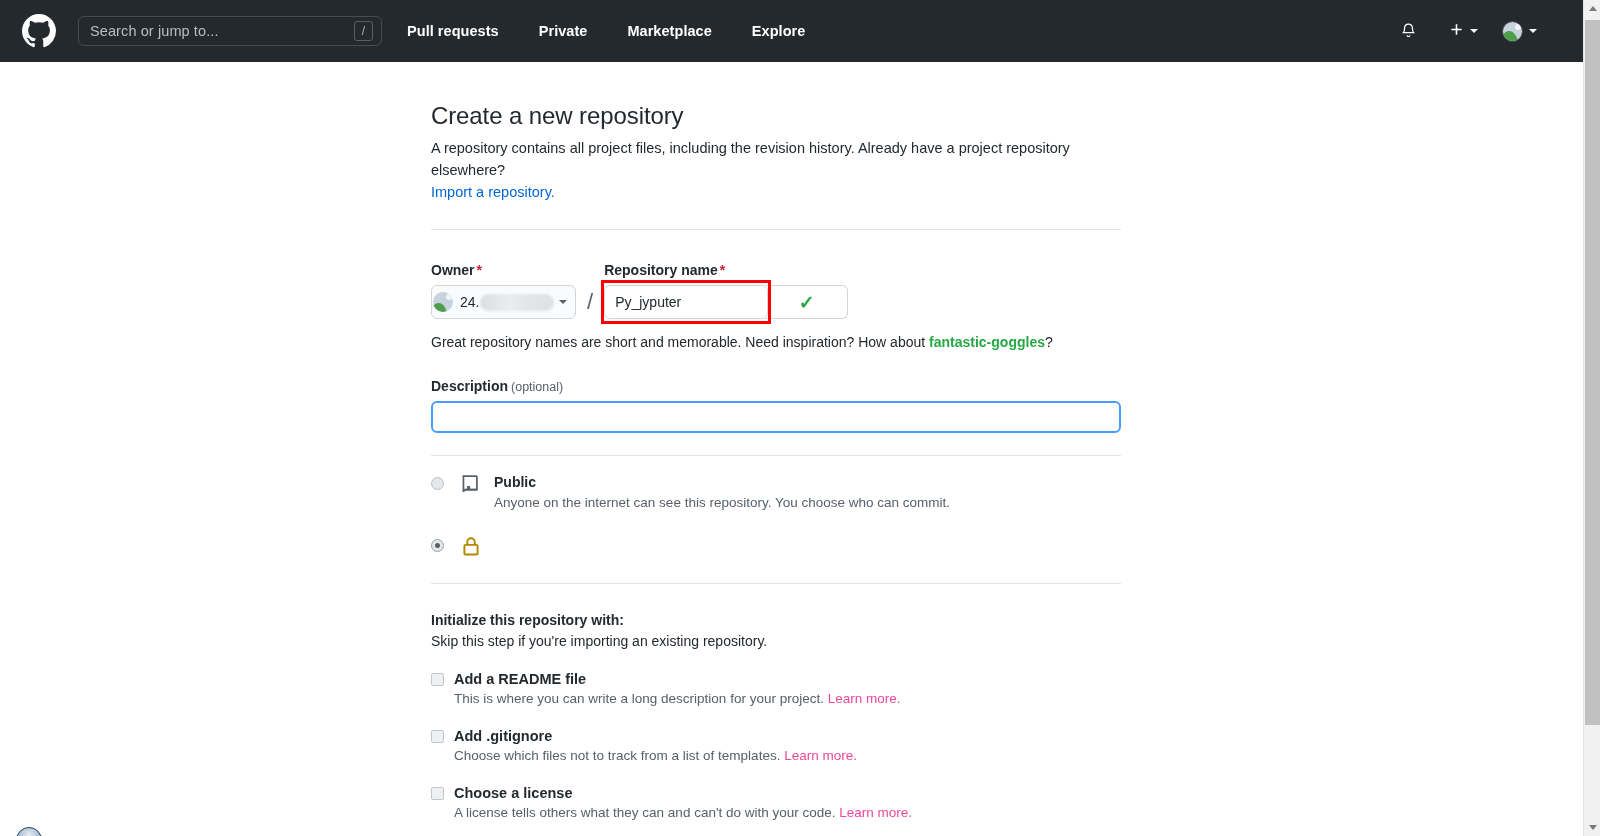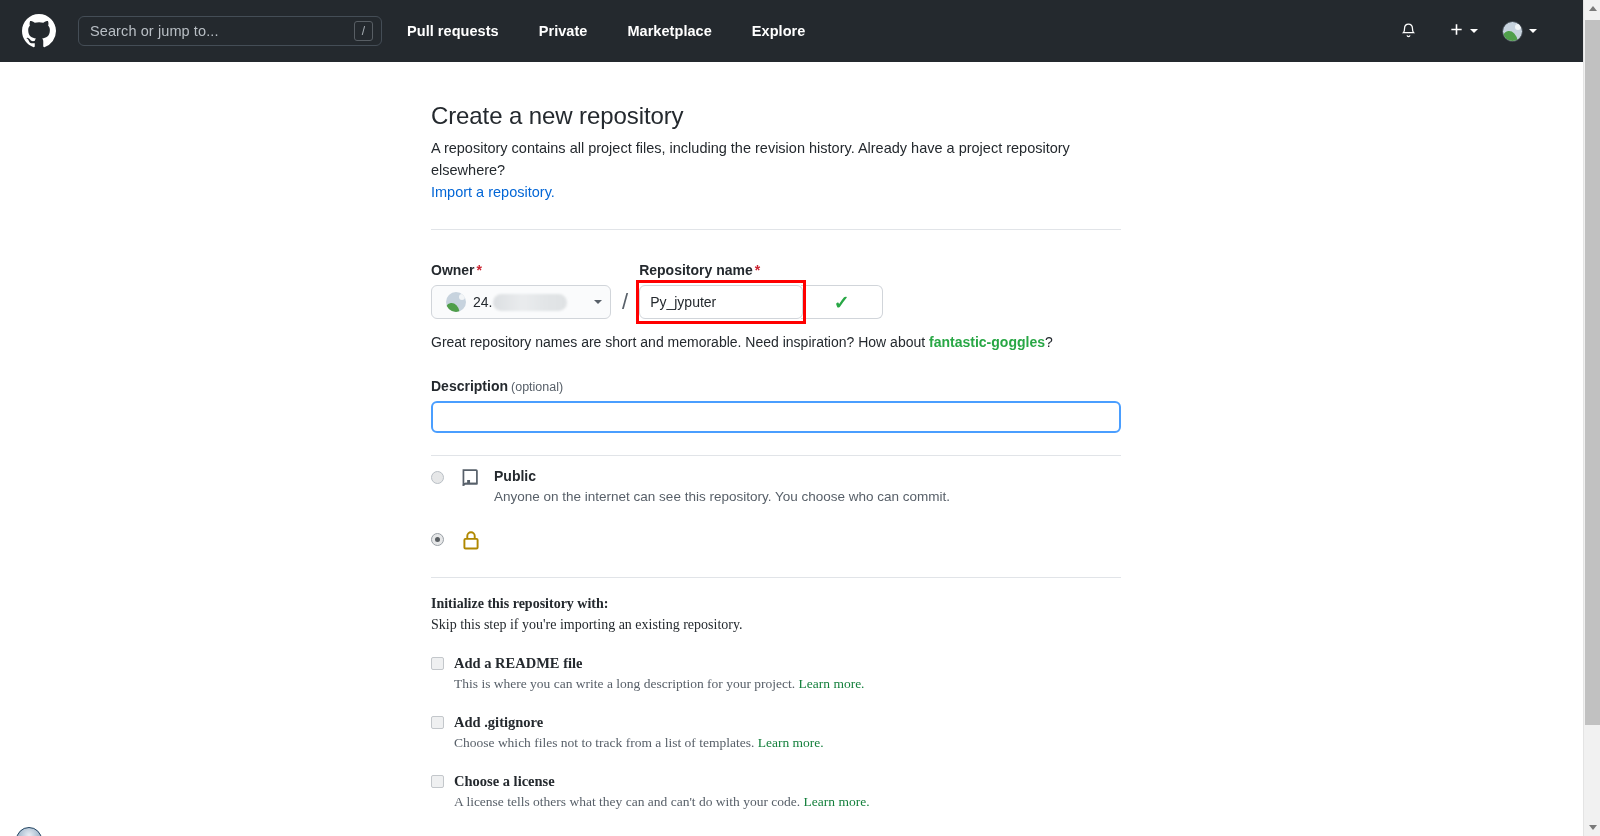--- a/index.html
+++ b/index.html
@@ -125,25 +125,25 @@
   .hr-line { height: 1px; background: #e1e4e8; margin: 26px 0 0 0; }
 
   
   .field-row { display: flex; align-items: flex-end; margin-top: 32px; }
   .label {
     font-size: 14px; font-weight: 600; color: #24292e;
     display: block; margin-bottom: 7px;
   }
   .req { color: #cb2431; font-weight: 600; margin-left: 2px; }
   .owner-select {
-    width: 180px; height: 34px;
+    width: 145px; height: 34px;
     border: 1px solid #d1d5da; border-radius: 6px;
     background: #fafbfc;
     display: flex; align-items: center;
-    padding: 0 8px 0 14px;
+    padding: 0 8px 0 1px;
   }
   .owner-avatar {
     width: 20px; height: 20px; border-radius: 50%;
     background: #c7d3de; position: relative; overflow: hidden;
     flex: 0 0 auto;
   }
   .owner-avatar::before {
     content:""; position:absolute; left:-2px; bottom:-1px;
     width:15px; height:10px; background:#4f9e4a;
     border-radius: 50% 50% 0 0 / 100% 100% 0 0;
@@ -212,21 +212,21 @@
     font-size: 14px; color: #24292e;
     padding: 0 9px;
     outline: none;
     font-family: "Liberation Sans", sans-serif;
     caret-color: #24292e;
   }
 
   .hr-line2 { height: 1px; background: #e1e4e8; margin: 22px 0 0 0; }
 
   
-  .vis-list { margin-top: 11px; }
+  .vis-list { margin-top: 17px; }
   .vis-row { display: flex; align-items: flex-start; margin-bottom: 22px; }
   .radio {
     width: 13px; height: 13px; border-radius: 50%;
     border: 1px solid #b9bfc5; background: #e6e7e8;
     flex: 0 0 auto; margin-top: 4px;
   }
   .radio.checked {
     background: #e6e7e8; position: relative;
     border-color: #9aa0a6;
   }
@@ -235,35 +235,35 @@
     width:5px; height:5px; border-radius:50%; background:#5a5f63;
   }
   .vis-icon { width: 24px; margin-left: 16px; flex: 0 0 auto; }
   .vis-text { margin-left: 10px; }
   .vis-title { font-size: 14px; font-weight: 600; color: #24292e; line-height: 1.3; }
   .vis-desc { font-size: 13.5px; color: #586069; margin-top: 3px; line-height: 1.4; }
 
   .hr-line3 { height: 1px; background: #e1e4e8; margin: 4px 0 0 0; }
 
   
-  .init-block { margin-top: 18px; font-family: Liberation Serif, serif; }
+  .init-block { margin-top: 28px; }
   .init-title { font-size: 14px; font-weight: 600; color: #24292e; }
   .init-sub { font-size: 14px; color: #24292e; margin-top: 5px; }
   .cb-row { margin-top: 22px; }
   .cb-line { display: flex; align-items: center; }
   .checkbox {
     width: 13px; height: 13px;
     border: 1px solid #c3c7cb; background: #eff0f1;
     border-radius: 2px; flex: 0 0 auto;
   }
   .cb-label { font-size: 14.5px; font-weight: 600; color: #24292e; margin-left: 10px; }
   .cb-desc {
     font-size: 13.5px; color: #586069; margin-top: 4px; margin-left: 23px;
   }
-  .cb-desc .lnk { color: #15803d; text-decoration: none; }
+  .cb-desc .lnk { color: #ec4899; text-decoration: none; }
 
   
   .bl-orb {
     position: absolute; left: 16px; bottom: -17px;
     width: 26px; height: 26px; border-radius: 50%;
     background: radial-gradient(circle at 50% 30%, #e8eef5 0%, #9fb6cb 55%, #2d5877 100%);
     border: 1px solid #1f4260;
   }
 </style>
 </head>

